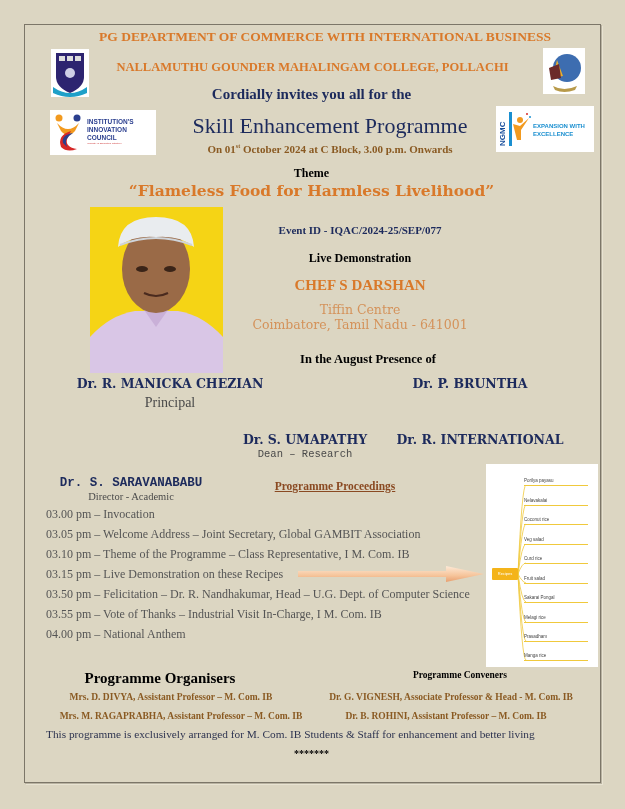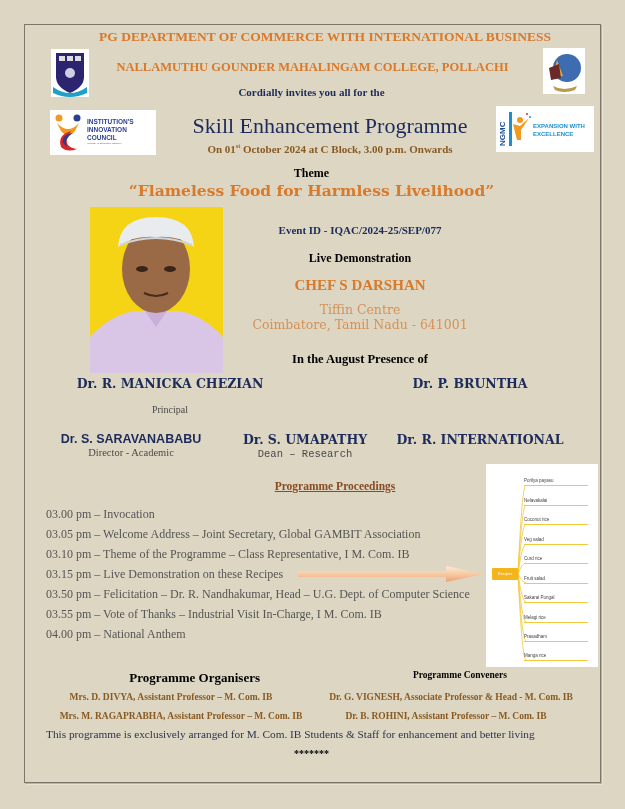--- a/index.html
+++ b/index.html
@@ -42,21 +42,21 @@
 
 <div class="logo" style="left:543px;top:48px;width:42px;height:46px;">
   <svg width="42" height="46" viewBox="0 0 42 46">
     <circle cx="24" cy="20" r="14" fill="#3d6db0"></circle>
     <path d="M14 12 L10 30 L20 28 Z" fill="#e8b030"></path>
     <path d="M6 20 L16 16 L18 30 L8 32 Z" fill="#6b2a2a"></path>
     <path d="M10 38 Q21 44 34 38 L32 42 Q21 46 12 42 Z" fill="#b89a4a"></path>
   </svg>
 </div>
 
-<div class="abs center navy bold" style="left:24px;width:575px;top:86px;font-size:11px;">Cordially invites you all for the</div>
+<div class="abs center navy bold" style="left:24px;width:575px;top:86px;font-size:15px;">Cordially invites you all for the</div>
 
 <div class="logo" style="left:50px;top:110px;width:106px;height:45px;">
   <svg width="30" height="40" viewBox="0 0 30 40" style="position:absolute;left:3px;top:3px;">
     <circle cx="6" cy="5" r="3.5" fill="#f29a1f"></circle>
     <circle cx="24" cy="5" r="3.5" fill="#2b3f8f"></circle>
     <path d="M4 10 Q15 22 26 10 L22 18 Q15 26 8 18 Z" fill="#f29a1f"></path>
     <path d="M18 18 Q4 22 8 34 Q14 40 24 36 Q12 34 14 26 Z" fill="#d62828"></path>
     <path d="M20 20 Q10 26 14 34 L10 30 Q8 22 20 20 Z" fill="#2b3f8f"></path>
   </svg>
   <div class="abs" style="left:37px;top:8px;font-family:'Liberation Sans',sans-serif;font-size:6.5px;font-weight:bold;color:#2b3f8f;line-height:8px;">
@@ -104,32 +104,32 @@
     <path d="M54 86 Q66 92 78 86" stroke="#4a2a1e" stroke-width="2" fill="none"></path>
   </svg>
 </div>
 
 <div class="abs center navy bold" style="left:230px;width:260px;top:224px;font-size:11px;">Event ID - IQAC/2024-25/SEP/077</div>
 <div class="abs center red bold" style="left:230px;width:260px;top:251px;font-size:12px;">Live Demonstration</div>
 <div class="abs center orange bold" style="left:230px;width:260px;top:277px;font-size:15px;">CHEF S DARSHAN</div>
 <div class="abs center" style="left:230px;width:260px;top:302px;font-size:12.5px;color:#d4925a;font-family:'DejaVu Serif',serif;">Tiffin Centre</div>
 <div class="abs center" style="left:230px;width:260px;top:317px;font-size:12.5px;color:#d4925a;font-family:'DejaVu Serif',serif;">Coimbatore, Tamil Nadu - 641001</div>
 
-<div class="abs center red bold" style="left:230px;width:260px;top:352px;font-size:12.5px;">In the August Presence of</div>
+<div class="abs center red bold" style="left:238px;width:260px;top:352px;font-size:12.5px;">In the August Presence of</div>
 
 <div class="abs center" style="left:60px;width:220px;top:376px;">
   <div class="navy bold" style="font-size:12.5px;font-family:'DejaVu Serif',serif;">Dr. R. MANICKA CHEZIAN</div>
-  <div class="grey" style="font-size:10px;margin-top:13px;">Principal</div>
+  <div class="grey" style="font-size:14px;margin-top:4px;">Principal</div>
 </div>
 <div class="abs center" style="left:340px;width:260px;top:376px;">
   <div class="navy bold" style="font-size:12.5px;font-family:'DejaVu Serif',serif;">Dr. P. BRUNTHA</div>
 </div>
 
 <div class="abs center" style="left:36px;width:190px;top:432px;">
-  <div class="navy bold" style="font-size:12.5px;font-family:Liberation Sans, sans-serif;">Dr. S. SARAVANABABU</div>
+  <div class="navy bold" style="font-size:12.5px;font-family:Liberation Mono, monospace;margin-top:44px;">Dr. S. SARAVANABABU</div>
   <div class="grey" style="font-size:10.5px;margin-top:1px;">Director - Academic</div>
 </div>
 <div class="abs center" style="left:230px;width:150px;top:432px;">
   <div class="navy bold" style="font-size:12.5px;font-family:'DejaVu Serif',serif;">Dr. S. UMAPATHY</div>
   <div class="grey" style="font-size:10.5px;margin-top:1px;font-family:Liberation Mono, monospace;">Dean – Research</div>
 </div>
 <div class="abs center" style="left:380px;width:200px;top:432px;">
   <div class="navy bold" style="font-size:12.5px;font-family:'DejaVu Serif',serif;">Dr. R. INTERNATIONAL</div>
 </div>
 
@@ -175,21 +175,21 @@
   <div class="mm-item" style="top:53px;">Coconut rice</div>
   <div class="mm-item" style="top:73px;">Veg salad</div>
   <div class="mm-item" style="top:92px;">Curd rice</div>
   <div class="mm-item" style="top:112px;">Fruit salad</div>
   <div class="mm-item" style="top:131px;">Sakarai Pongal</div>
   <div class="mm-item" style="top:151px;">Melagi rice</div>
   <div class="mm-item" style="top:170px;">Prasadham</div>
   <div class="mm-item" style="top:189px;">Manga rice</div>
 </div>
 
-<div class="abs center red bold" style="left:60px;width:200px;top:670px;font-size:13px;text-align:right;">Programme Organisers</div>
+<div class="abs center red bold" style="left:60px;width:200px;top:670px;font-size:15px;">Programme Organisers</div>
 <div class="abs center red bold" style="left:360px;width:200px;top:670px;font-size:9.5px;">Programme Conveners</div>
 
 <div class="abs center brown bold" style="left:36px;width:270px;top:692px;font-size:9.5px;">Mrs. D. DIVYA, Assistant Professor – M. Com. IB</div>
 <div class="abs center brown bold" style="left:306px;width:290px;top:692px;font-size:9.5px;">Dr. G. VIGNESH, Associate Professor &amp; Head - M. Com. IB</div>
 <div class="abs center brown bold" style="left:36px;width:290px;top:711px;font-size:9.5px;">Mrs. M. RAGAPRABHA, Assistant Professor – M. Com. IB</div>
 <div class="abs center brown bold" style="left:306px;width:280px;top:711px;font-size:9.5px;">Dr. B. ROHINI, Assistant Professor – M. Com. IB</div>
 
 <div class="abs" style="left:46px;width:560px;top:728px;font-size:11.3px;color:#2e3450;white-space:nowrap;">This programme is exclusively arranged for M. Com. IB Students &amp; Staff for enhancement and better living</div>
 <div class="abs center red bold" style="left:24px;width:575px;top:748px;font-size:10px;letter-spacing:0px;">*******</div>
 

